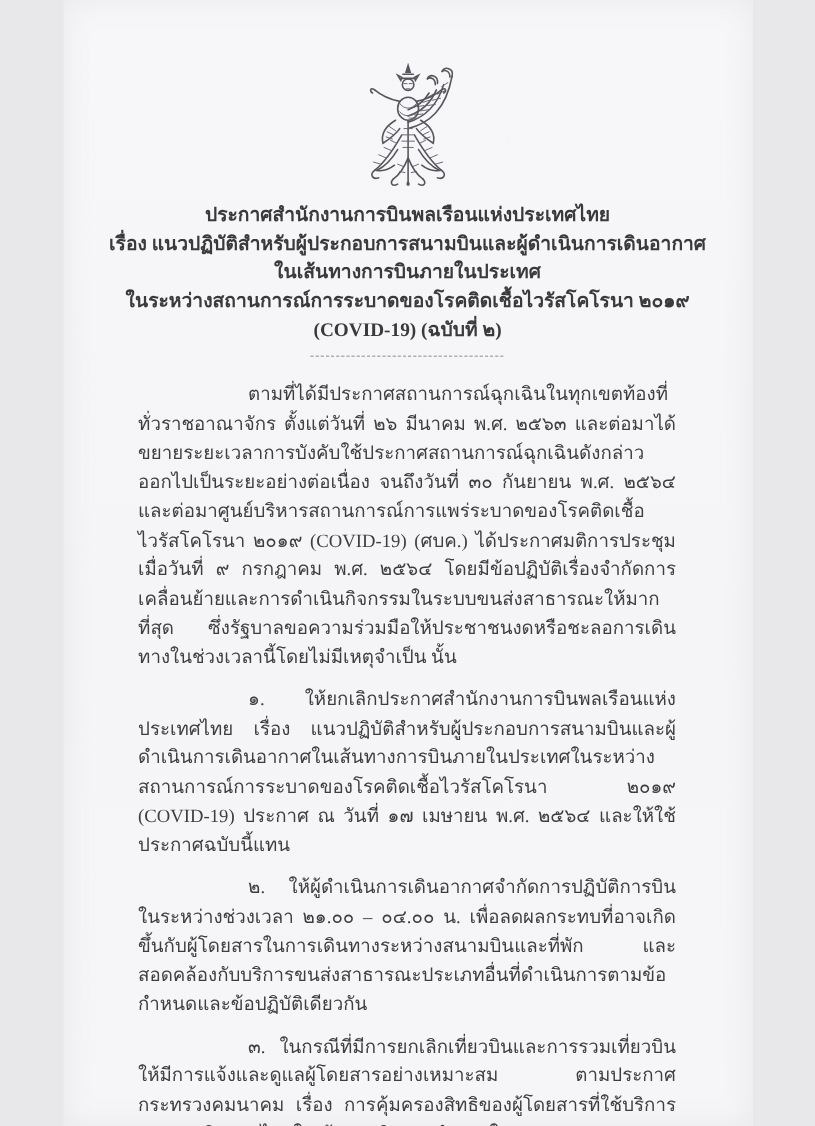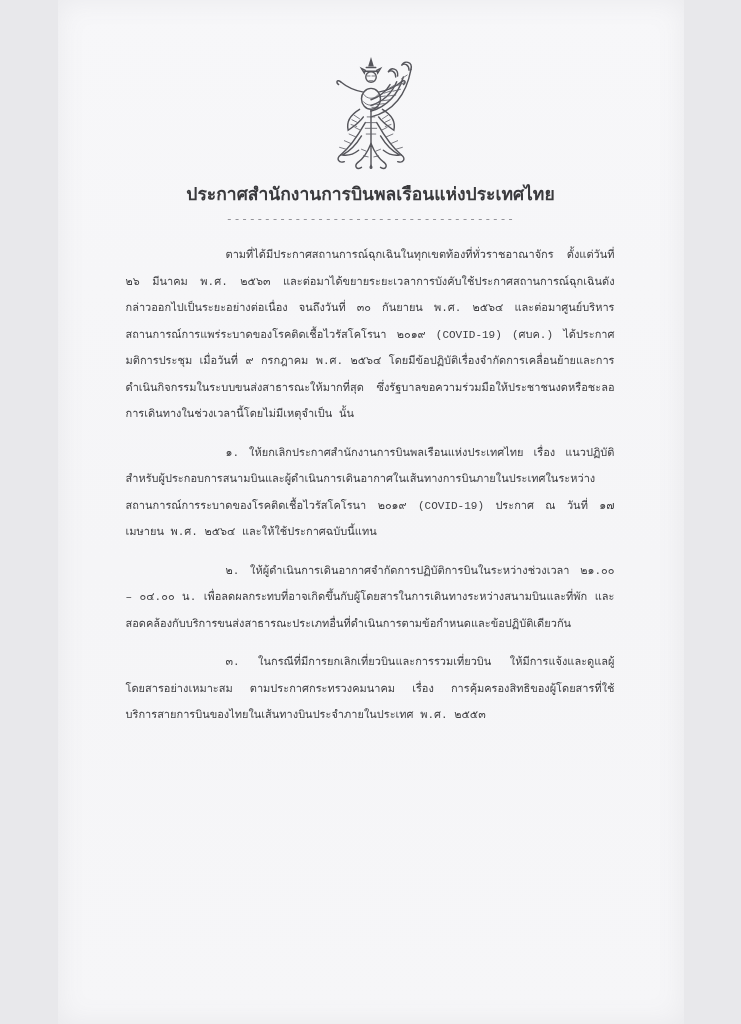--- a/index.html
+++ b/index.html
@@ -8,21 +8,21 @@
     background: #e8e8eb;
   }
   .sheet {
     position: relative;
     width: 626px;
     height: 1024px;
     margin: 0 auto;
     background: linear-gradient(180deg, #f7f7f9 0%, #f5f5f7 55%, #f6f6f8 100%);
     box-shadow: inset 0 0 28px rgba(120,120,130,0.10);
     overflow: hidden;
-    font-family: Liberation Mono, monospace;
+    font-family: Liberation Serif, serif;
     color: #3e3e41;
   }
   .emblem {
     display: block;
     margin: 56px auto 6px auto;
     width: 134px;
     height: 118px;
   }
   .title-block {
     text-align: center;
@@ -40,21 +40,21 @@
     color: #85858b;
     margin-top: 2px;
     white-space: nowrap;
     overflow: hidden;
   }
   .body-text {
     margin: 14px 69px 0 68px;
   }
   .para {
     margin: 0 0 12px 0;
-    font-size: 11px;
+    font-size: 17px;
     line-height: 26.5px;
     text-align: justify;
     text-indent: 100px;
     overflow-wrap: break-word;
   }
   svg .ink { stroke: #55555b; fill: none; stroke-width: 1.5; stroke-linecap: round; }
   svg .ink-thin { stroke: #63636a; fill: none; stroke-width: 0.9; stroke-linecap: round; }
   svg .ink-fill { fill: #55555b; stroke: none; }
 </style>
 </head>
@@ -114,20 +114,22 @@
 
     <path class="ink" d="M60 84 C 54 94, 48 100, 40 104 C 46 105, 52 103, 57 99 M80 84 C 86 94, 92 100, 100 104 C 94 105, 88 103, 83 99"></path>
     <path class="ink" d="M70 92 C 66 102, 62 108, 56 112 M70 92 C 74 102, 78 108, 84 112 M70 92 L70 115"></path>
     <path class="ink-thin" d="M65 100 L60 98 M67 106 L62 105 M75 100 L80 98 M73 106 L78 105"></path>
 
     <path class="ink" d="M56 112 C 52 116, 55 120, 60 117 M84 112 C 88 116, 85 120, 80 117 M70 115 C 67 119, 73 119, 70 115"></path>
   </svg>
 
   <div class="title-block">
     <div>ประกาศสำนักงานการบินพลเรือนแห่งประเทศไทย</div>
+    <div>เรื่อง แนวปฏิบัติสำหรับผู้ประกอบการสนามบินและผู้ดำเนินการเดินอากาศในเส้นทางการบินภายในประเทศ</div>
+    <div>ในระหว่างสถานการณ์การระบาดของโรคติดเชื้อไวรัสโคโรนา ๒๐๑๙ (COVID-19) (ฉบับที่ ๒)</div>
   </div>
 
   <div class="separator">--------------------------------------</div>
 
   <div class="body-text">
     <p class="para">ตามที่ได้มีประกาศสถานการณ์ฉุกเฉินในทุกเขตท้องที่ทั่วราชอาณาจักร ตั้งแต่วันที่ ๒๖ มีนาคม พ.ศ. ๒๕๖๓ และต่อมาได้ขยายระยะเวลาการบังคับใช้ประกาศสถานการณ์ฉุกเฉินดังกล่าวออกไปเป็นระยะอย่างต่อเนื่อง จนถึงวันที่ ๓๐ กันยายน พ.ศ. ๒๕๖๔ และต่อมาศูนย์บริหารสถานการณ์การแพร่ระบาดของโรคติดเชื้อไวรัสโคโรนา ๒๐๑๙ (COVID-19) (ศบค.) ได้ประกาศมติการประชุม เมื่อวันที่ ๙ กรกฎาคม พ.ศ. ๒๕๖๔ โดยมีข้อปฏิบัติเรื่องจำกัดการเคลื่อนย้ายและการดำเนินกิจกรรมในระบบขนส่งสาธารณะให้มากที่สุด ซึ่งรัฐบาลขอความร่วมมือให้ประชาชนงดหรือชะลอการเดินทางในช่วงเวลานี้โดยไม่มีเหตุจำเป็น นั้น</p>
     <p class="para">๑. ให้ยกเลิกประกาศสำนักงานการบินพลเรือนแห่งประเทศไทย เรื่อง แนวปฏิบัติสำหรับผู้ประกอบการสนามบินและผู้ดำเนินการเดินอากาศในเส้นทางการบินภายในประเทศในระหว่างสถานการณ์การระบาดของโรคติดเชื้อไวรัสโคโรนา ๒๐๑๙ (COVID-19) ประกาศ ณ วันที่ ๑๗ เมษายน พ.ศ. ๒๕๖๔ และให้ใช้ประกาศฉบับนี้แทน</p>
     <p class="para">๒. ให้ผู้ดำเนินการเดินอากาศจำกัดการปฏิบัติการบินในระหว่างช่วงเวลา ๒๑.๐๐ – ๐๔.๐๐ น. เพื่อลดผลกระทบที่อาจเกิดขึ้นกับผู้โดยสารในการเดินทางระหว่างสนามบินและที่พัก และสอดคล้องกับบริการขนส่งสาธารณะประเภทอื่นที่ดำเนินการตามข้อกำหนดและข้อปฏิบัติเดียวกัน</p>
     <p class="para">๓. ในกรณีที่มีการยกเลิกเที่ยวบินและการรวมเที่ยวบิน ให้มีการแจ้งและดูแลผู้โดยสารอย่างเหมาะสม ตามประกาศกระทรวงคมนาคม เรื่อง การคุ้มครองสิทธิของผู้โดยสารที่ใช้บริการสายการบินของไทยในเส้นทางบินประจำภายในประเทศ พ.ศ. ๒๕๕๓</p>
 

